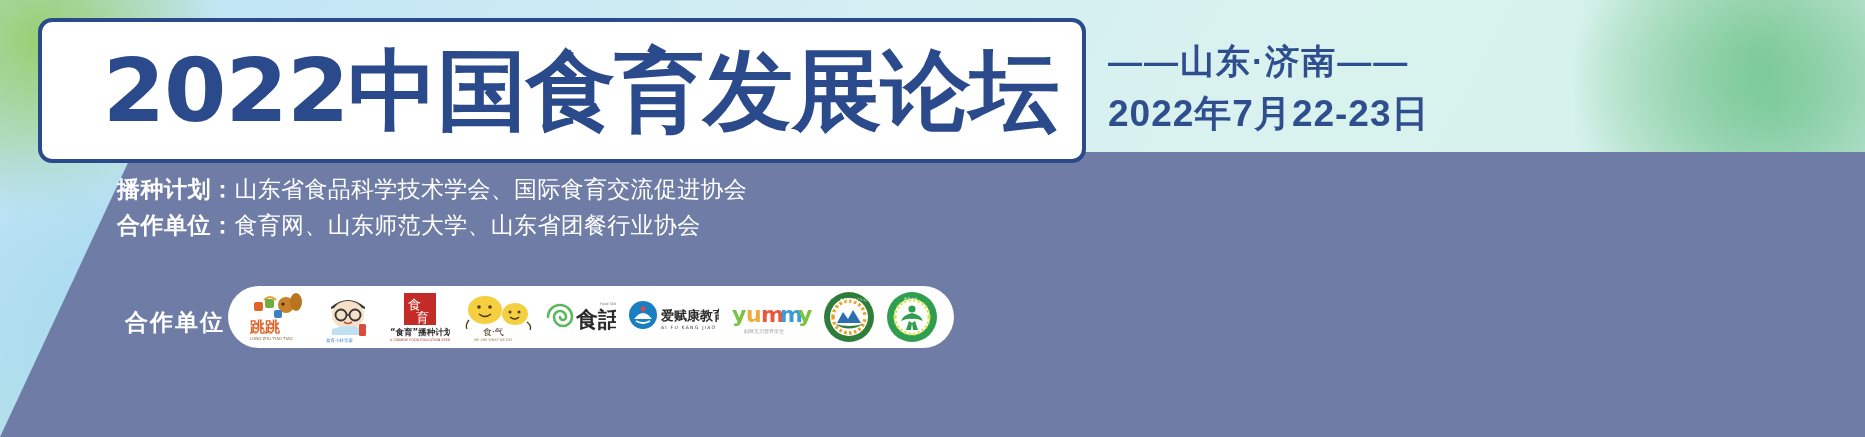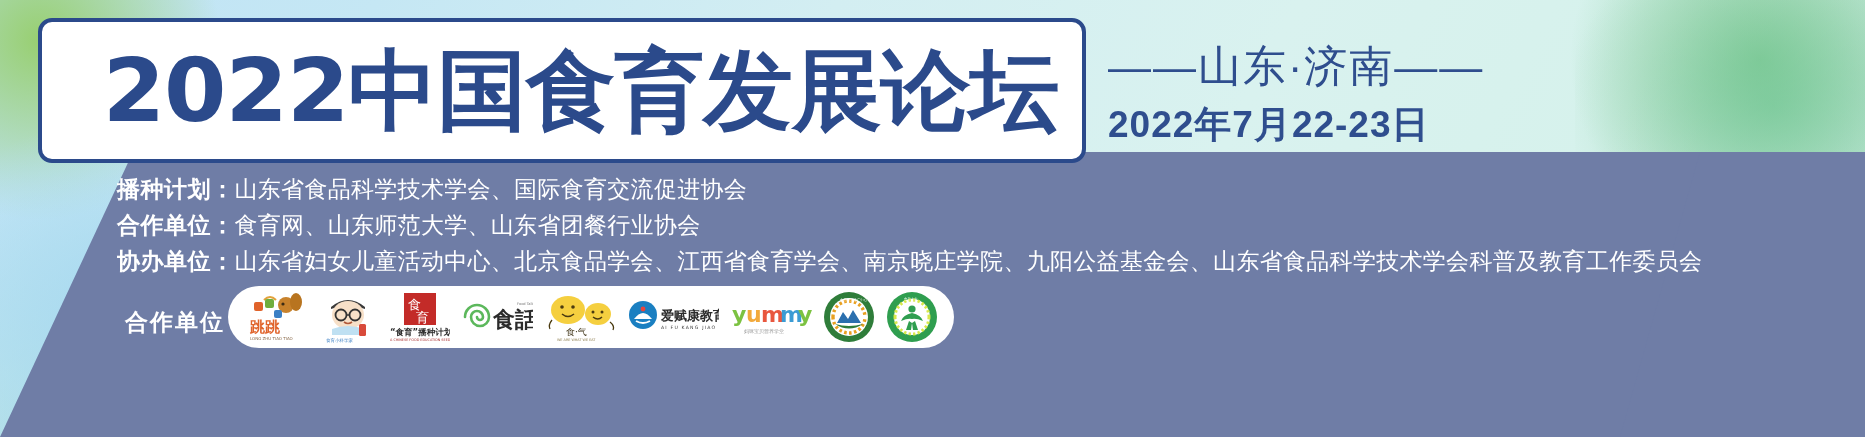--- a/index.html
+++ b/index.html
@@ -64,21 +64,21 @@
 
   
   #meta{
     position:absolute;left:1108px;top:40px;width:420px;
     color:#2f4e8e;
   }
   #meta .divider{
     position:absolute;left:-18px;top:2px;width:3px;height:100px;background:#8fb8d8;opacity:.0;
   }
   #location{
-    font-size:43px;font-weight:400;letter-spacing:2px;white-space:nowrap;
+    font-size:34px;font-weight:700;letter-spacing:2px;white-space:nowrap;
     color:#2f4e8e;line-height:1.25;
   }
   #date{
     font-size:37px;font-weight:700;letter-spacing:1px;white-space:nowrap;
     color:#2f4e8e;margin-top:8px;line-height:1.25;
   }
 
   
   .org-line{
     position:absolute;color:#ffffff;white-space:nowrap;font-size:23px;line-height:1;
@@ -125,23 +125,20 @@
     <div class="divider"></div>
     <div id="location">——山东·济南——</div>
     <div id="date">2022年7月22-23日</div>
   </div>
 
   <div class="org-line" id="org-0">
     <span class="lbl">播种计划：</span><span class="val">山东省食品科学技术学会、国际食育交流促进协会</span>
   </div>
   <div class="org-line" id="org-1">
     <span class="lbl">合作单位：</span><span class="val">食育网、山东师范大学、山东省团餐行业协会</span>
-  </div>
-  <div class="org-line" id="org-2">
-    <span class="lbl">协办单位：</span><span class="val">山东省妇女儿童活动中心、北京食品学会、江西省食育学会、南京晓庄学院、九阳公益基金会、山东省食品科学技术学会科普及教育工作委员会</span>
   </div>
 
   <div id="partners-label">合作单位：</div>
 
   <div id="partners-bar">
 
     <div class="partner">
       <svg class="plogo" width="64" height="50" viewBox="0 0 64 50" aria-hidden="true">
         <circle cx="42" cy="13" r="8" fill="#c8822c"></circle>
         <ellipse cx="52" cy="10" rx="6" ry="9" fill="#b8741f"></ellipse>
@@ -169,48 +166,48 @@
       </svg>
     </div>
 
     <div class="partner">
       <svg class="plogo" width="62" height="52" viewBox="0 0 62 52" aria-hidden="true">
         <rect x="16" y="2" width="32" height="32" fill="#c32b28"></rect>
         <text x="20" y="18" font-size="13" fill="#fff" font-family="DejaVu Serif, serif">食</text>
         <text x="28" y="31" font-size="13" fill="#fff" font-family="DejaVu Serif, serif">育</text>
         <text x="2" y="44" font-size="8.5" font-weight="bold" fill="#2b2b2b" font-family="DejaVu Sans, sans-serif">“食育”播种计划</text>
         <text x="2" y="50" font-size="3.4" fill="#a33" font-family="DejaVu Sans, sans-serif">A CHINESE FOOD EDUCATION SEEDING PLAN</text>
-      </svg>
-    </div>
-
-    <div class="partner">
-      <svg class="plogo" width="72" height="44" viewBox="0 0 72 44" aria-hidden="true">
-        <path d="M16 22 m-12 0 a12 12 0 1 1 24 0 a9 9 0 1 1 -18 0 a6 6 0 1 1 12 0 a3 3 0 1 1 -6 0" fill="none" stroke="#5cb85c" stroke-width="2.6" stroke-linecap="round"></path>
-        <text x="32" y="32" font-size="22" font-weight="bold" fill="#2b2b2b" font-family="DejaVu Serif, serif">食話</text>
-        <text x="56" y="10" font-size="3.6" fill="#777" font-family="DejaVu Sans, sans-serif">Food Talk</text>
       </svg>
     </div>
 
     <div class="partner">
       <svg class="plogo" width="72" height="50" viewBox="0 0 72 50" aria-hidden="true">
         <ellipse cx="24" cy="18" rx="17" ry="14" fill="#f5cf3f"></ellipse>
         <circle cx="18" cy="15" r="1.8" fill="#4a3a10"></circle>
         <circle cx="29" cy="15" r="1.8" fill="#4a3a10"></circle>
         <path d="M18 22 q6 5 12 0" stroke="#4a3a10" stroke-width="1.6" fill="none"></path>
         <ellipse cx="54" cy="22" rx="13" ry="11" fill="#f5cf3f"></ellipse>
         <circle cx="49" cy="20" r="1.5" fill="#4a3a10"></circle>
         <circle cx="58" cy="20" r="1.5" fill="#4a3a10"></circle>
         <path d="M49 25 q5 4 9 0" stroke="#4a3a10" stroke-width="1.4" fill="none"></path>
         <path d="M8 28 q-4 5 -2 9" stroke="#4a3a10" stroke-width="1.3" fill="none"></path>
         <path d="M66 30 q5 4 3 8" stroke="#4a3a10" stroke-width="1.3" fill="none"></path>
         <text x="22" y="43" font-size="9" fill="#3b2f12" font-family="DejaVu Serif, serif">食·气</text>
         <text x="13" y="49" font-size="3.4" fill="#8a7a4a" font-family="DejaVu Sans, sans-serif">WE ARE WHAT WE EAT</text>
       </svg>
     </div>
 
+    <div class="partner">
+      <svg class="plogo" width="72" height="44" viewBox="0 0 72 44" aria-hidden="true">
+        <path d="M16 22 m-12 0 a12 12 0 1 1 24 0 a9 9 0 1 1 -18 0 a6 6 0 1 1 12 0 a3 3 0 1 1 -6 0" fill="none" stroke="#5cb85c" stroke-width="2.6" stroke-linecap="round"></path>
+        <text x="32" y="32" font-size="22" font-weight="bold" fill="#2b2b2b" font-family="DejaVu Serif, serif">食話</text>
+        <text x="56" y="10" font-size="3.6" fill="#777" font-family="DejaVu Sans, sans-serif">Food Talk</text>
+      </svg>
+    </div>
+
 
     <div class="partner">
       <svg class="plogo" width="92" height="44" viewBox="0 0 92 44" aria-hidden="true">
         <circle cx="16" cy="20" r="14" fill="#1a7fc1"></circle>
         <path d="M7 24 q9 -12 18 0z" fill="#fff"></path>
         <path d="M9 26 q7 4 14 0" stroke="#fff" stroke-width="2" fill="none"></path>
         <circle cx="16" cy="14" r="2.4" fill="#e8453c"></circle>
         <text x="34" y="25" font-size="13" font-weight="bold" fill="#2b2b2b" font-family="DejaVu Serif, serif">爱赋康教育</text>
         <text x="34" y="34" font-size="4.6" letter-spacing="1.2" fill="#444" font-family="DejaVu Sans, sans-serif">AI FU KANG JIAO YU</text>
       </svg>

